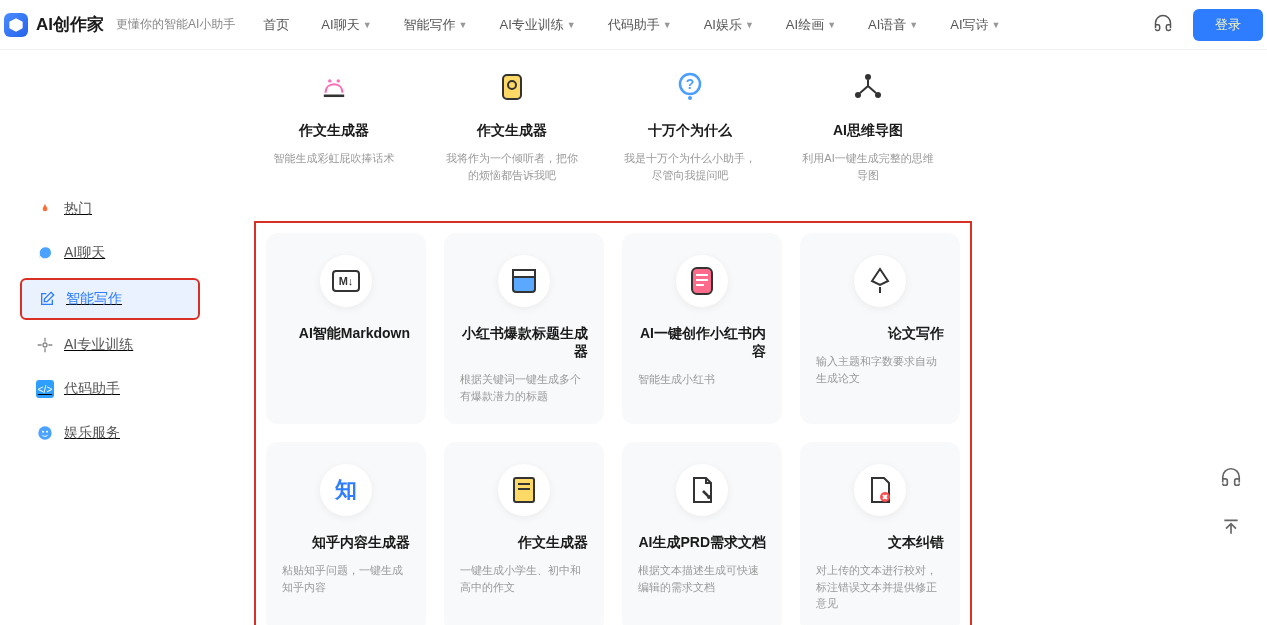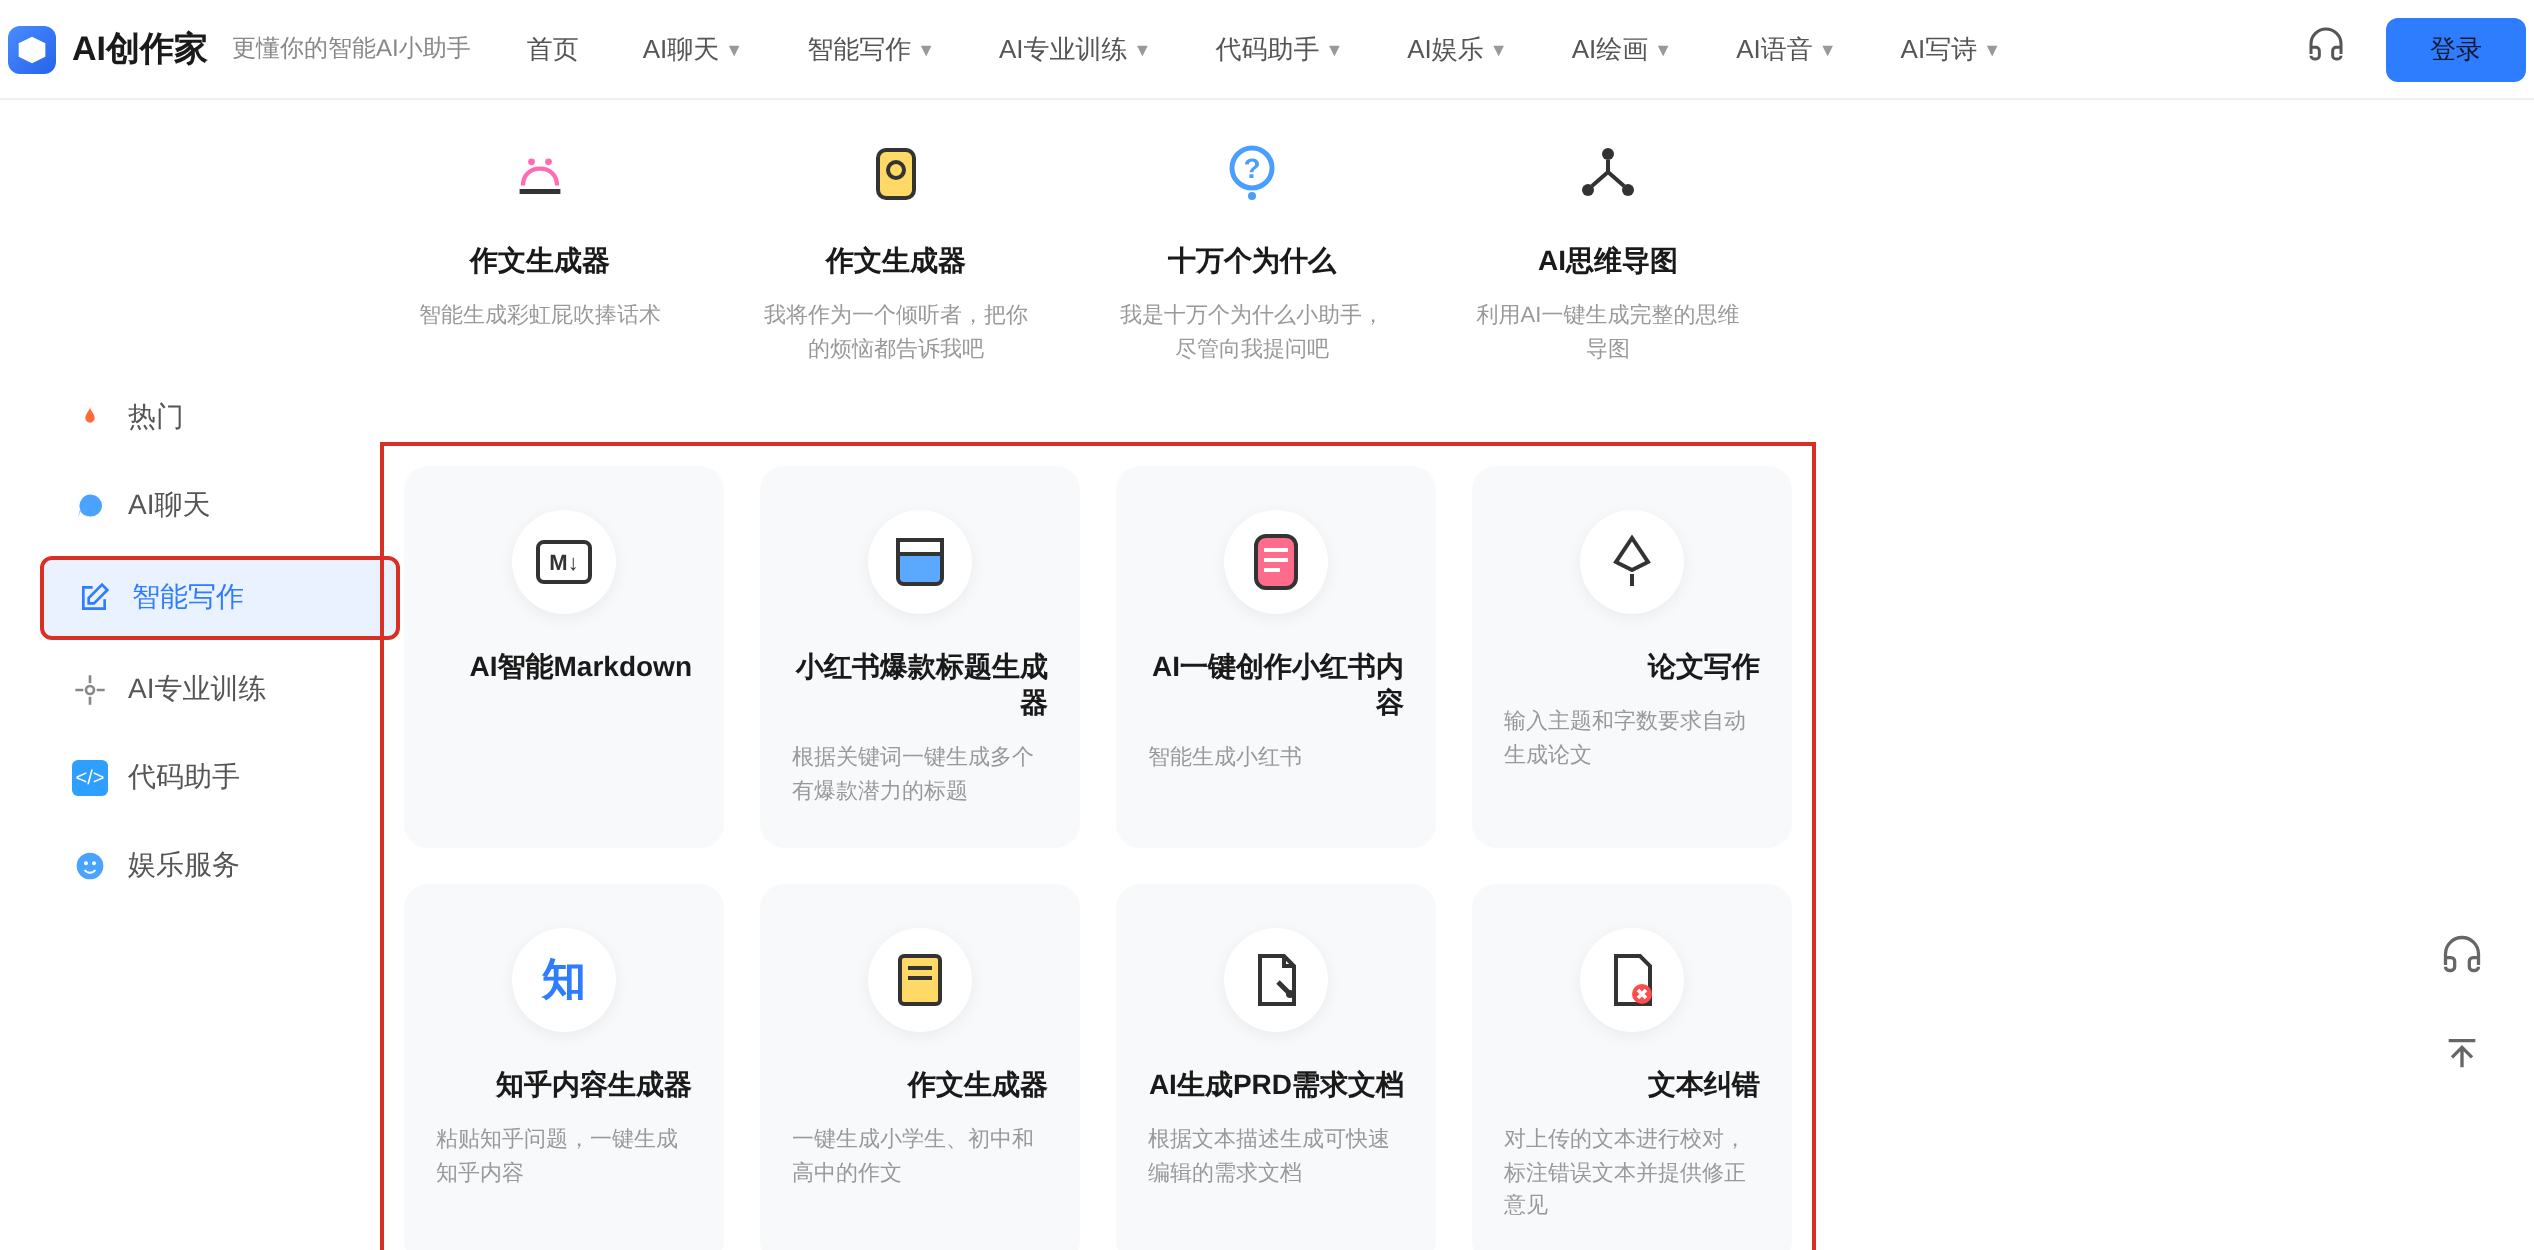--- a/index.html
+++ b/index.html
@@ -9,24 +9,24 @@
     .logo-wrap { display: flex; align-items: center; gap: 8px; margin-right: 12px; }
     .logo-icon { width: 24px; height: 24px; background: linear-gradient(135deg, #4a8cff, #2563eb); border-radius: 6px; display: flex; align-items: center; justify-content: center; }
     .logo-icon svg { width: 16px; height: 16px; }
     .logo-text { font-size: 17px; font-weight: 700; color: #1a1a1a; }
     .subtitle { font-size: 12px; color: #888; margin-right: 28px; }
     .nav { display: flex; gap: 32px; flex: 1; }
     .nav-item { font-size: 13px; color: #555; cursor: pointer; display: flex; align-items: center; gap: 3px; }
     .nav-item .chev { font-size: 9px; color: #999; }
     .nav-right { display: flex; align-items: center; gap: 20px; }
     .headset-icon { cursor: pointer; }
-    .login-btn { background: #2e7cff; color: #0f172a; border: none; padding: 7px 22px; border-radius: 6px; font-size: 13px; cursor: pointer; }
+    .login-btn { background: #2e7cff; color: #fef9c3; border: none; padding: 7px 22px; border-radius: 6px; font-size: 13px; cursor: pointer; }
     
     .main { display: flex; height: calc(100% - 50px); }
-    .sidebar { width: 190px; padding: 140px 0 0 20px; }
+    .sidebar { width: 254px; padding: 140px 0 0 20px; text-decoration: underline; }
     .side-item { display: flex; align-items: center; gap: 10px; padding: 10px 16px; font-size: 14px; color: #555; cursor: pointer; border-radius: 6px; margin-bottom: 6px; width: 180px; }
     .side-item.active { background: #eaf2ff; color: #2e7cff; border: 2px solid #d93025; }
     .side-icon { width: 18px; height: 18px; display: flex; align-items: center; justify-content: center; font-size: 15px; }
     
     .content { flex: 1; padding: 10px 40px 0 0; overflow: hidden; }
     .row { display: flex; gap: 18px; margin-bottom: 18px; }
     .row.top .card { padding-top: 0; }
     .card { width: 160px; background: #f7f9fb; border-radius: 12px; padding: 22px 16px 20px; text-align: center; cursor: pointer; }
     .row.top .card { background: transparent; padding: 0 10px 20px; }
     .card-icon { width: 52px; height: 52px; border-radius: 50%; background: #fff; margin: 0 auto 18px; display: flex; align-items: center; justify-content: center; box-shadow: 0 2px 8px rgba(0,0,0,0.06); }

